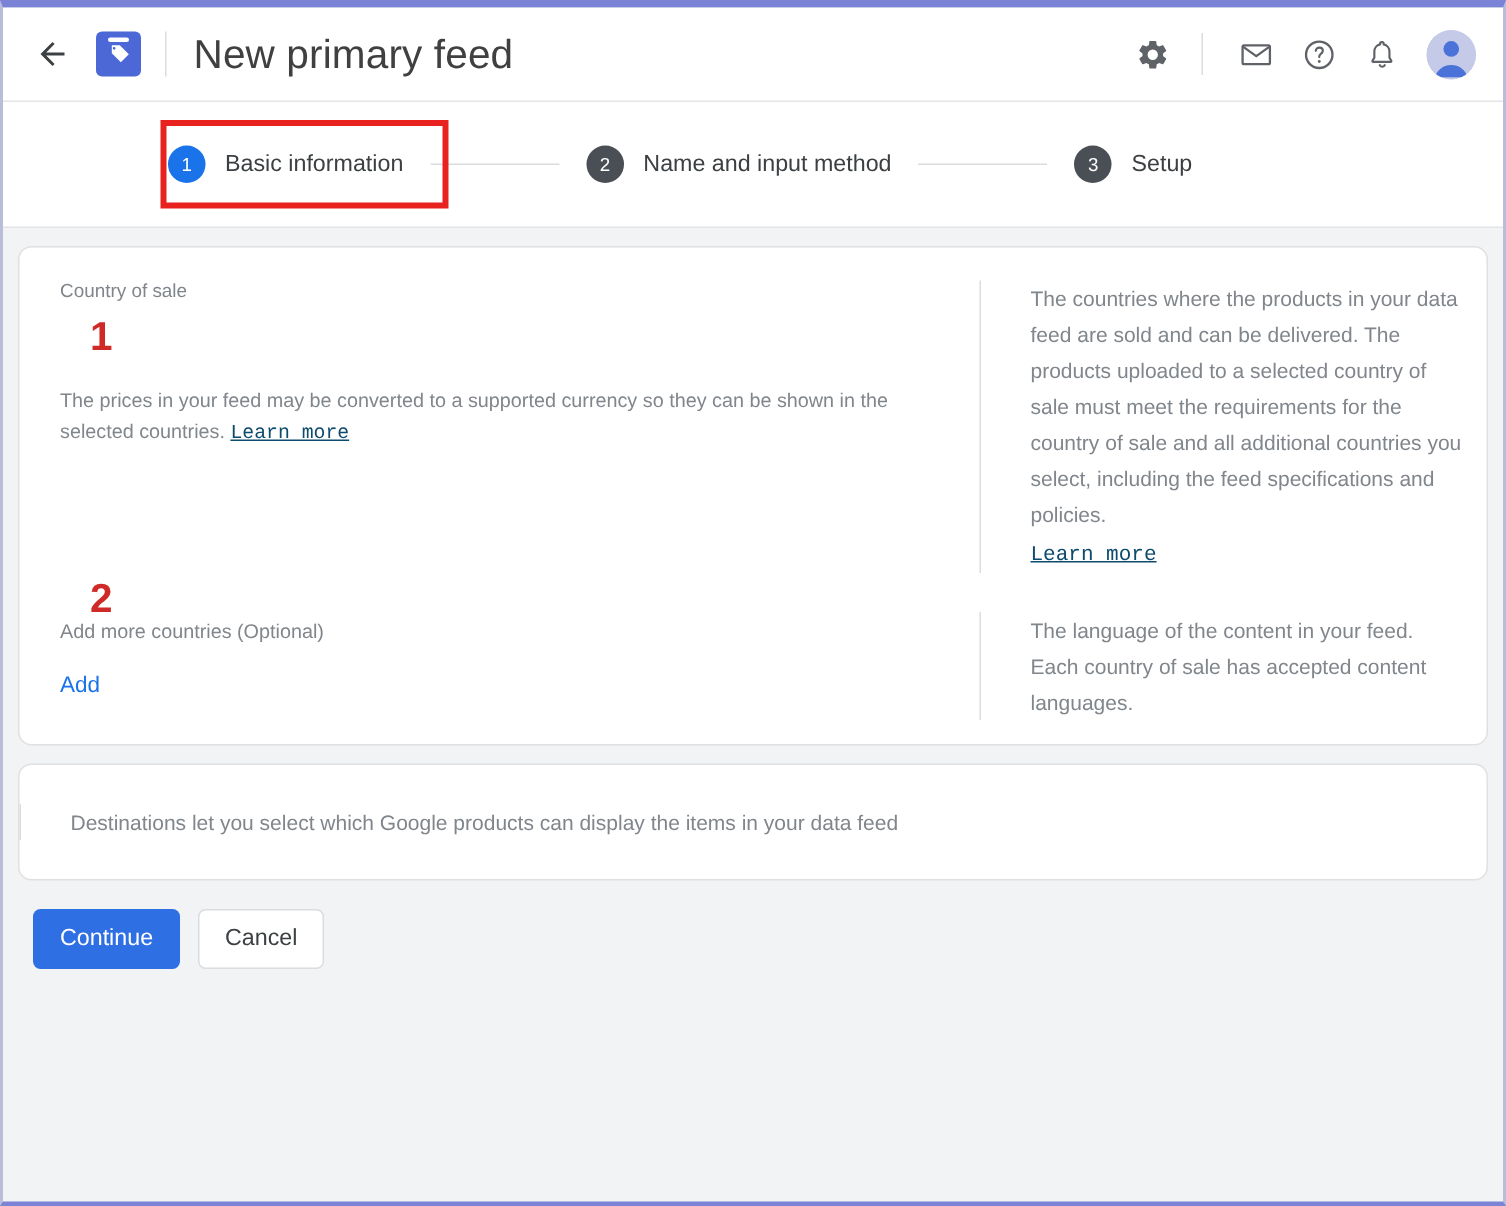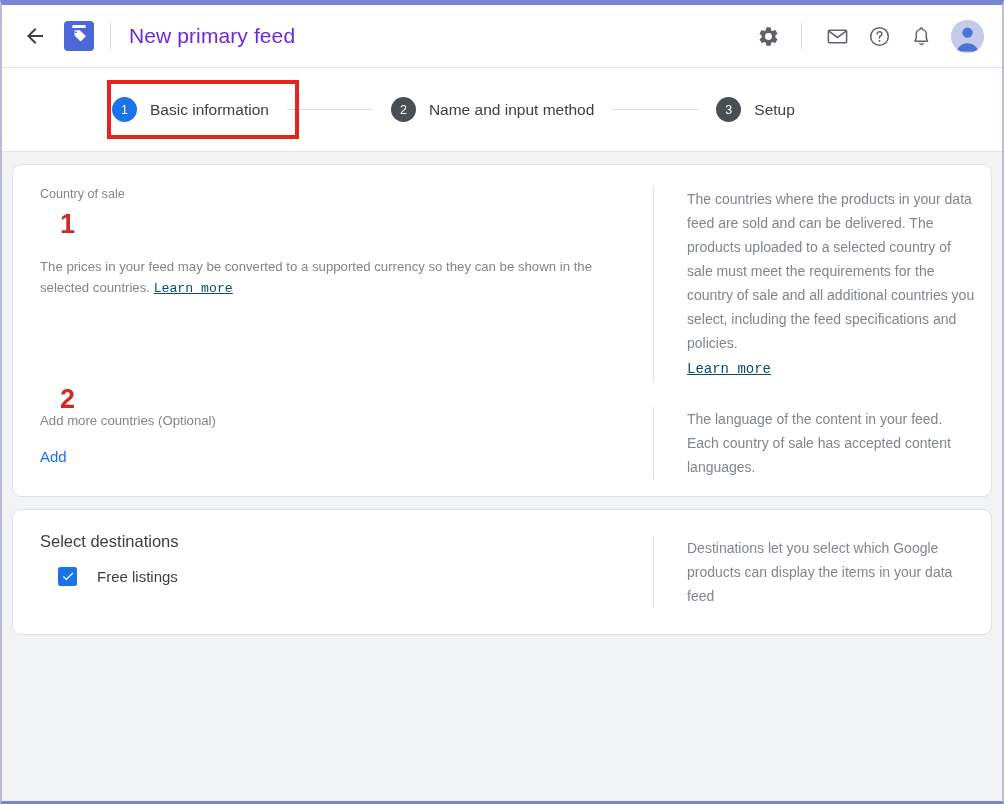--- a/index.html
+++ b/index.html
@@ -51,22 +51,22 @@
     background: #ffffff;
     border-radius: 2px;
     margin-top: -19px;
   }
   .hdr-divider {
     width: 1px; height: 30px;
     background: #dadce0;
     margin: 0 18px 0 16px;
   }
   .page-title {
-    font-size: 21px;
-    color: #6d28d9;
+    font-size: 27px;
+    color: #404040;
     font-weight: 400;
     letter-spacing: .1px;
   }
   .hdr-spacer { flex: 1; }
   .hdr-icon {
     width: 40px; height: 40px;
     display: flex; align-items: center; justify-content: center;
     cursor: pointer;
     color: #5f6368;
     margin-left: 2px;
@@ -376,35 +376,27 @@
           <span class="link">Learn more</span>
         </div>
         <div class="help-block">
           <span>The language of the content in your feed. Each country of sale has accepted content languages.</span>
         </div>
       </div>
     </div>
 
     <div class="card">
 
-      <div class="card-left" style="padding-bottom:26px">
-        <div class="section-title">Select destinations</div>
-
-        <div class="checkbox-row">
-          <div class="checkbox">
-            <svg width="14" height="14" viewBox="0 0 24 24" aria-hidden="true">
-              <path d="M9.2 16.4L4.8 12l-1.5 1.5 5.9 5.9L21.1 7.5 19.6 6z" fill="#ffffff"></path>
-            </svg>
-          </div>
-          <div class="checkbox-label">Free listings</div>
-        </div>
-      </div>
 
       <div class="card-right" style="padding-top:26px;padding-bottom:26px">
         <div class="help-block">
           <span>Destinations let you select which Google products can display the items in your data feed</span>
         </div>
       </div>
     </div>
 
+    <div class="footer">
+      <div class="btn btn-primary">Continue</div>
+      <div class="btn btn-secondary">Cancel</div>
+    </div>
 
   </div>
 </div>
 
 </body></html>

